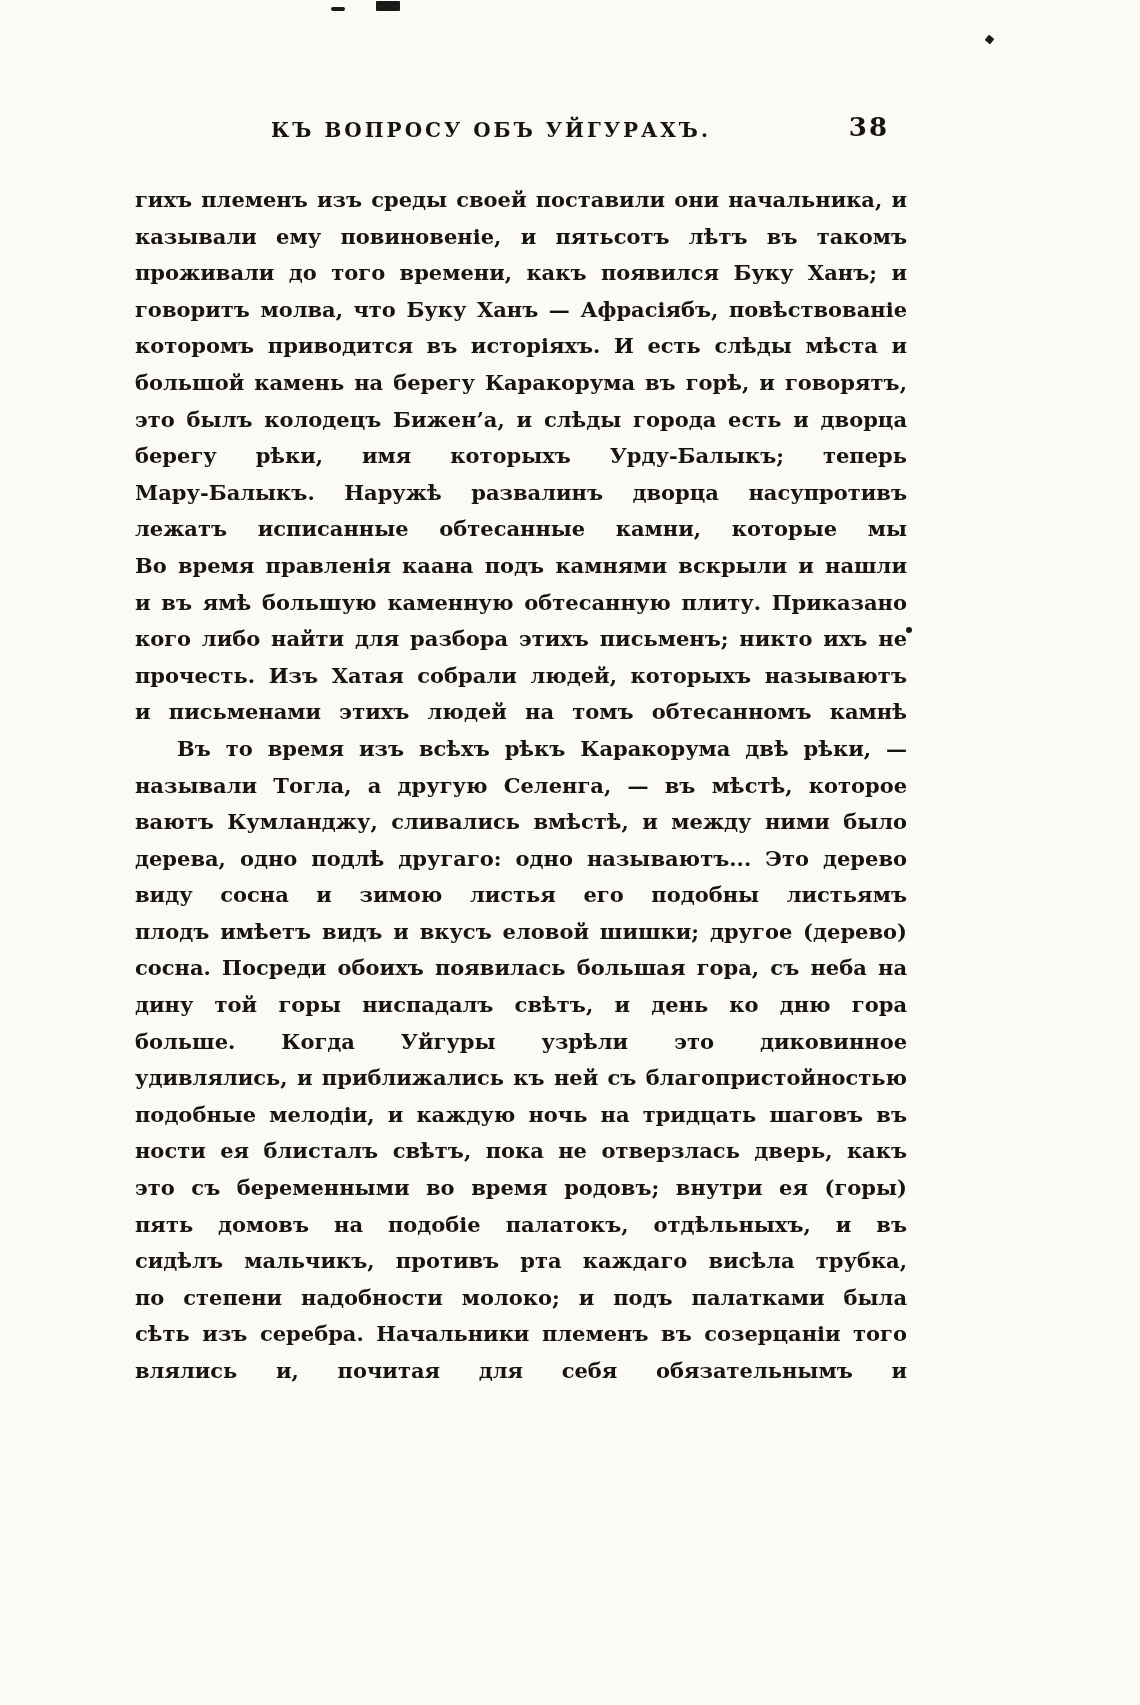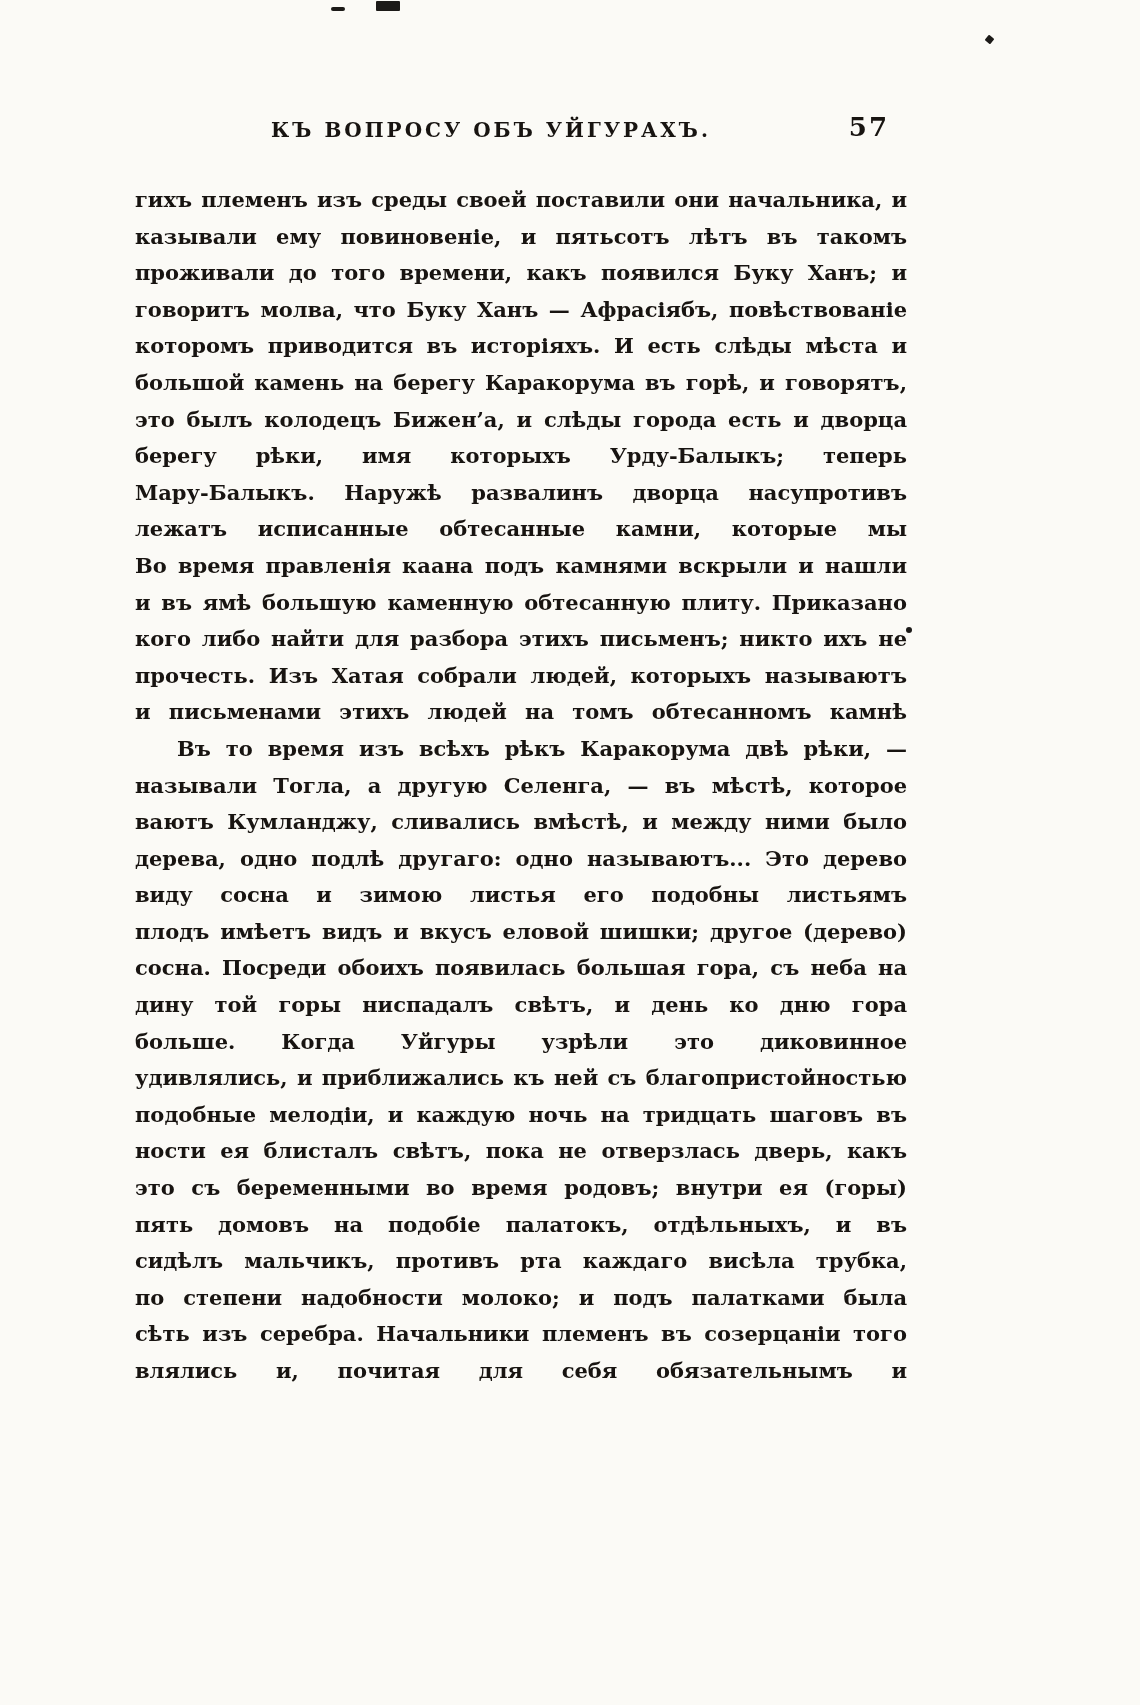--- a/index.html
+++ b/index.html
@@ -79,21 +79,21 @@
 
 <div class="page">
 
   <span class="artifact dash-small"></span>
   <span class="artifact bar"></span>
   <span class="artifact diamond"></span>
   <span class="artifact dot-right"></span>
 
   <div class="header">
     <span class="title">КЪ ВОПРОСУ ОБЪ УЙГУРАХЪ.</span>
-    <span class="page-number">57</span>
+    <span class="page-number">38</span>
   </div>
 
   <div class="text-body">
       <div class="line">гихъ племенъ изъ среды своей поставили они начальника, и вы-</div>
       <div class="line">казывали ему повиновеніе, и пятьсотъ лѣтъ въ такомъ порядкѣ</div>
       <div class="line">проживали до того времени, какъ появился Буку Ханъ; и такъ</div>
       <div class="line">говоритъ молва, что Буку Ханъ — Афрасіябъ, повѣствованіе о</div>
       <div class="line">которомъ приводится въ исторіяхъ. И есть слѣды мѣста и также</div>
       <div class="line">большой камень на берегу Каракорума въ горѣ, и говорятъ, что</div>
       <div class="line">это былъ колодецъ Бижен’а, и слѣды города есть и дворца на</div>

